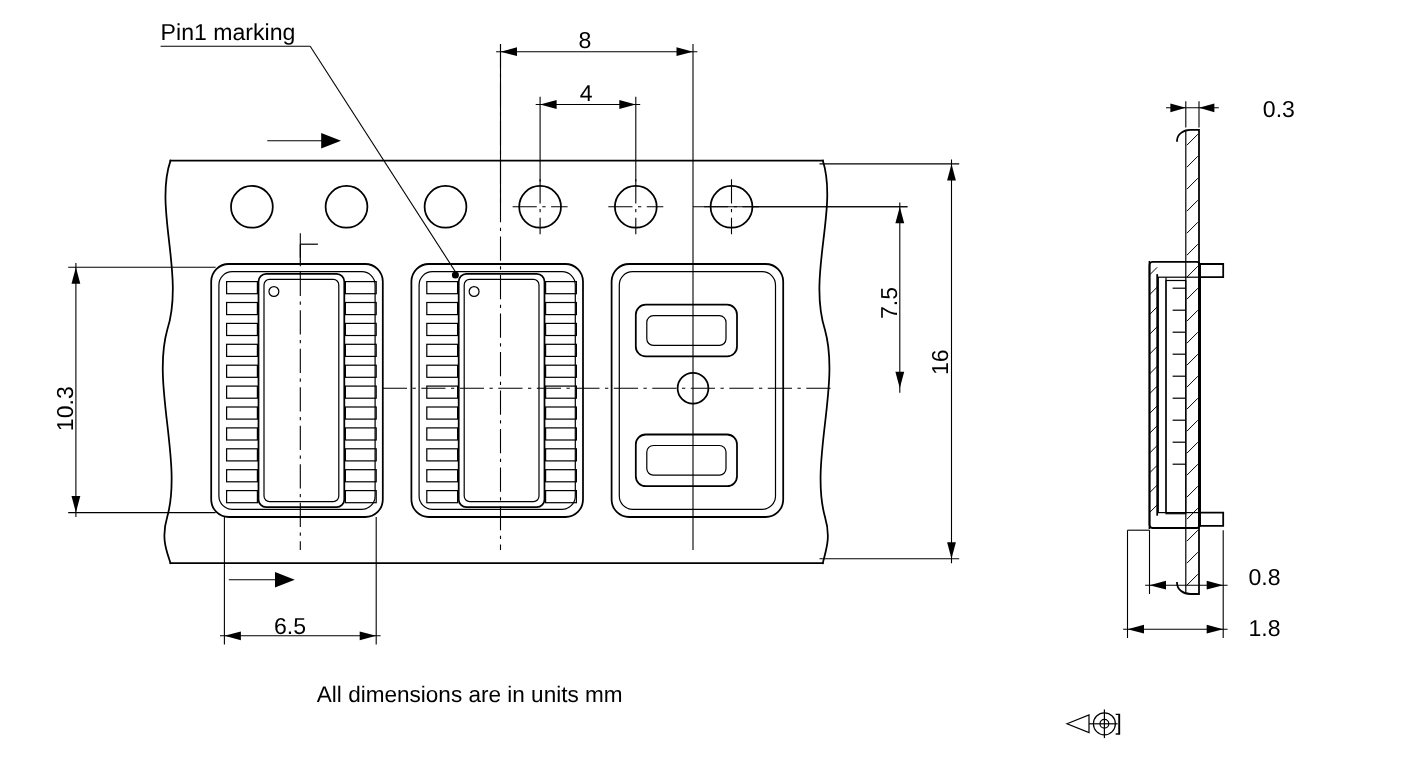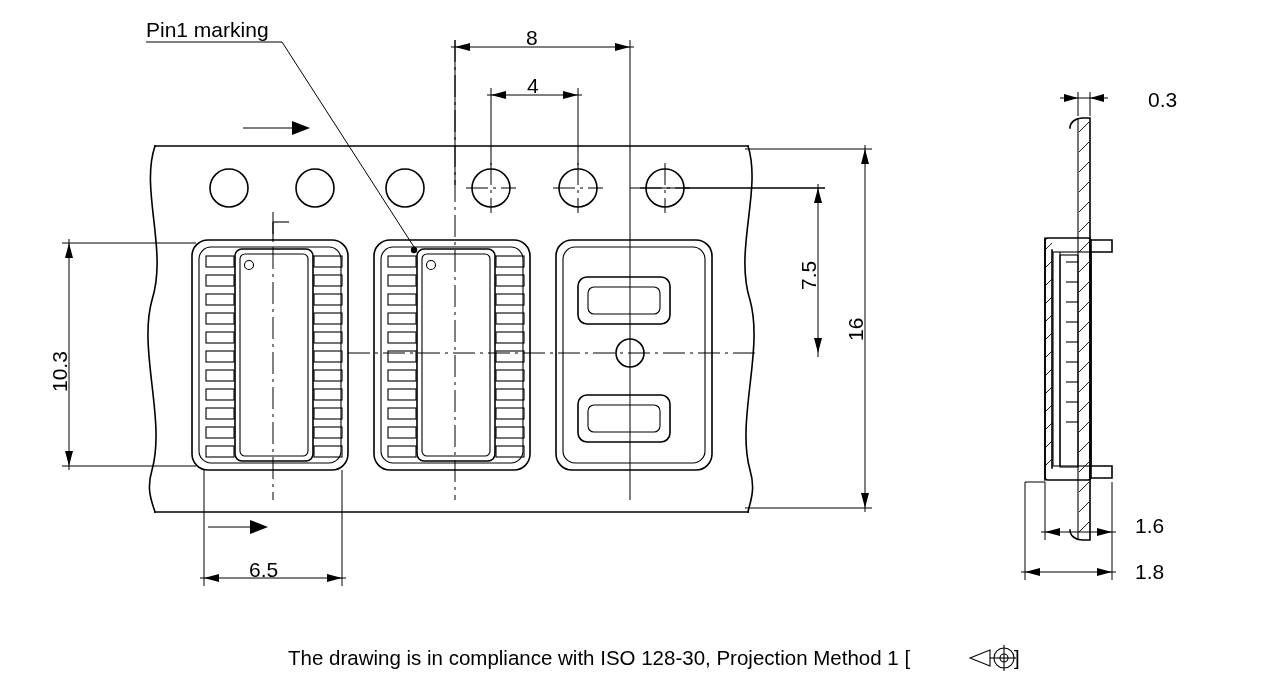--- a/index.html
+++ b/index.html
@@ -351,22 +351,22 @@
   <div style="position:absolute;left:797px;top:290px;transform:rotate(-90deg);transform-origin:left top;" class="vert">7.5</div>
 
   <div style="position:absolute;left:844px;top:341px;transform:rotate(-90deg);transform-origin:left top;" class="vert">16</div>
 
   <div style="position:absolute;left:48px;top:392px;transform:rotate(-90deg);transform-origin:left top;" class="vert">10.3</div>
 
   <div style="position:absolute;left:249px;top:558px;text-align:right;" class="lbl">6.5</div>
 
   <div style="position:absolute;left:1128px;top:88px;margin-left:20px;" class="lbl">0.3</div>
 
-  <div style="position:absolute;left:1135px;top:514px;" class="lbl">1.6</div>
+  <div style="position:absolute;left:1135px;top:514px;" class="lbl">0.8</div>
 
   <div style="position:absolute;left:1135px;top:560px;" class="lbl">1.8</div>
 
-
-  <div style="position:absolute;left:288px;top:646px;" class="note">The drawing is in compliance with ISO 128-30, Projection Method 1 [</div>
+  <div style="position:absolute;left:288px;top:620px;" class="note">All dimensions are in units mm</div>
+
 
   <div style="position:absolute;left:1014px;top:646px;" class="note">]</div>
 
 </div>
 
 </body></html>

